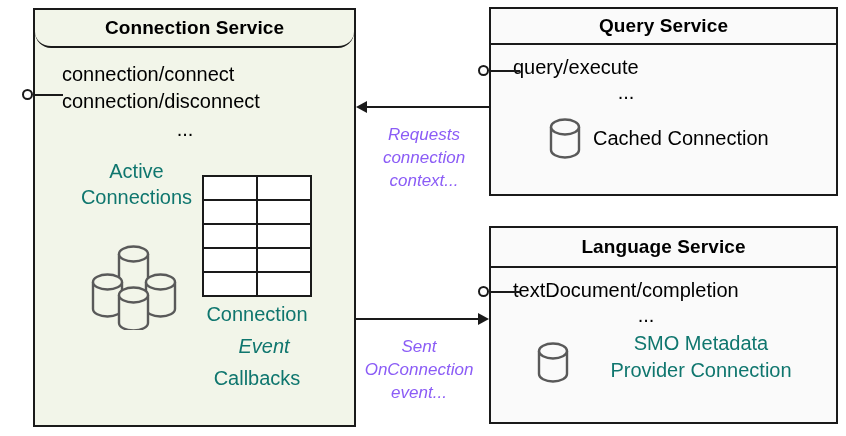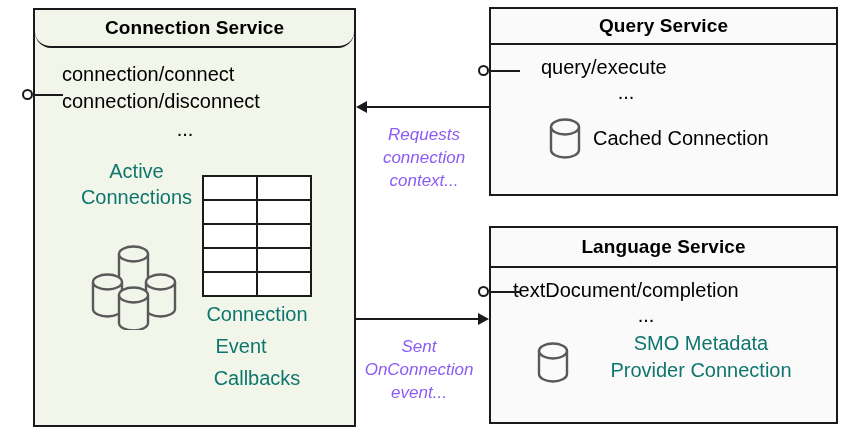--- a/index.html
+++ b/index.html
@@ -187,37 +187,37 @@
             <td></td>
           </tr>
           <tr>
             <td></td>
             <td></td>
           </tr>
         </tbody>
       </table>
 
       <div class="blk-label" style="left:152px; top:253px; width:140px;">Connection</div>
-      <div class="blk-label" style="left:136px; top:285px; width:140px;">Event</div>
+      <div class="blk-label" style="left:159px; top:285px; width:140px;font-style:italic;">Event</div>
       <div class="blk-label" style="left:152px; top:317px; width:140px;">Callbacks</div>
     </div>
   </div>
 
   <div class="lollipop" style="left:33px; top:94px; width:30px; height:2px;">
     <div class="lolli-line" style="width:30px;"></div>
     <div class="lolli-circle"></div>
   </div>
 
   <div class="comp grey" style="left:489px; top:7px; width:349px; height:189px;">
 
     <div class="comp-header" style="height:36px;">Query Service</div>
 
     <div class="comp-body" style="height:149px;">
 
-      <div class="iface-text" style="left:22px; top:11px;margin-left:28px;">query/execute</div>
+      <div class="iface-text" style="left:22px; top:11px;">query/execute</div>
 
       <div class="ellipsis" style="left:0; top:36px; width:270px;">...</div>
 
       <div class="cyl-single" style="left:57px; top:71px;">
         <svg width="34" height="45" viewBox="0 0 34 45">
           <g fill="#fafafa" stroke="#595959" stroke-width="2.4">
             <path d="M3 11 v23 a14 7.5 0 0 0 28 0 v-23"></path>
             <ellipse cx="17" cy="11" rx="14" ry="7.5"></ellipse>
           </g>
         </svg>

